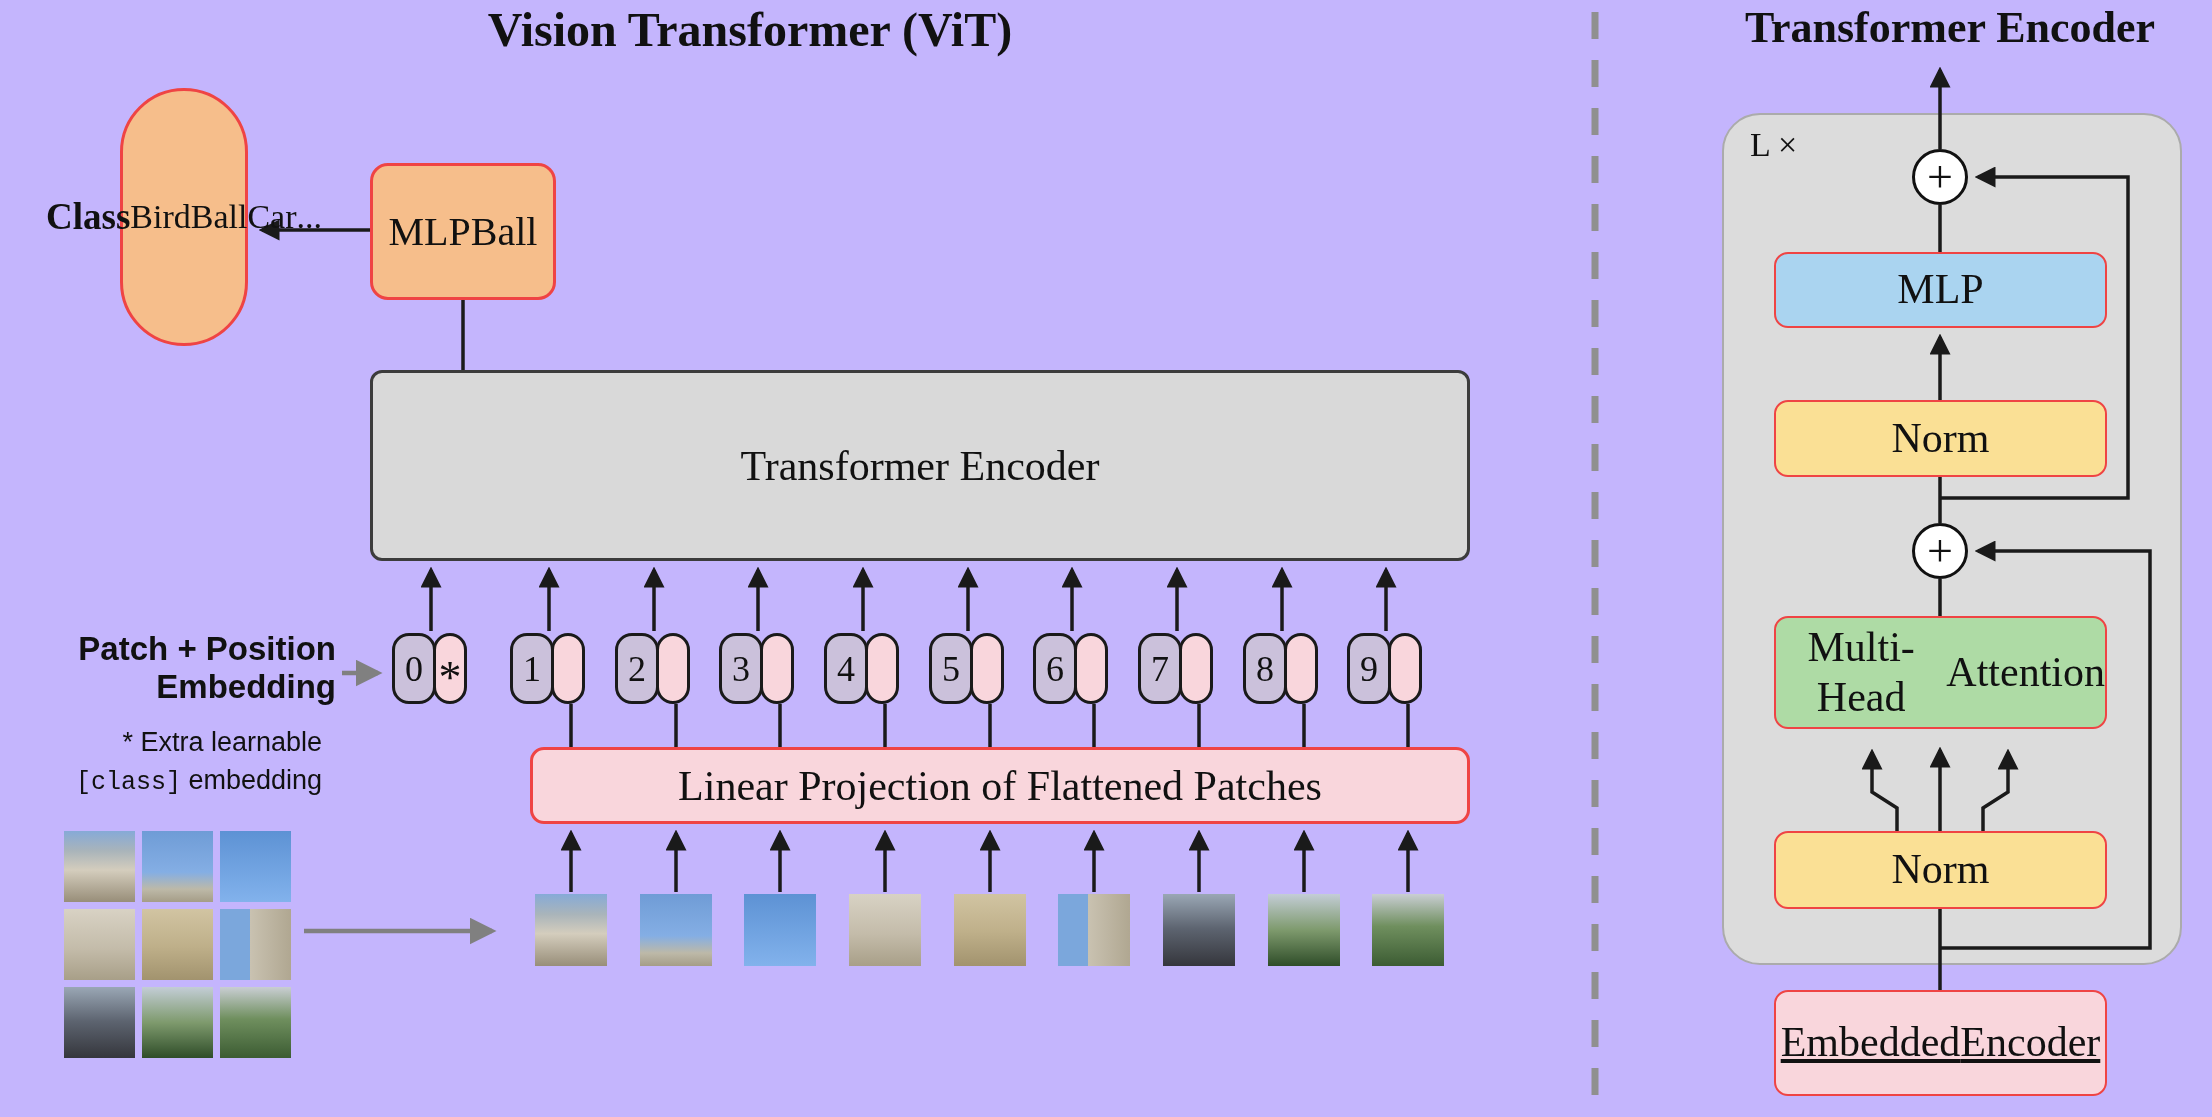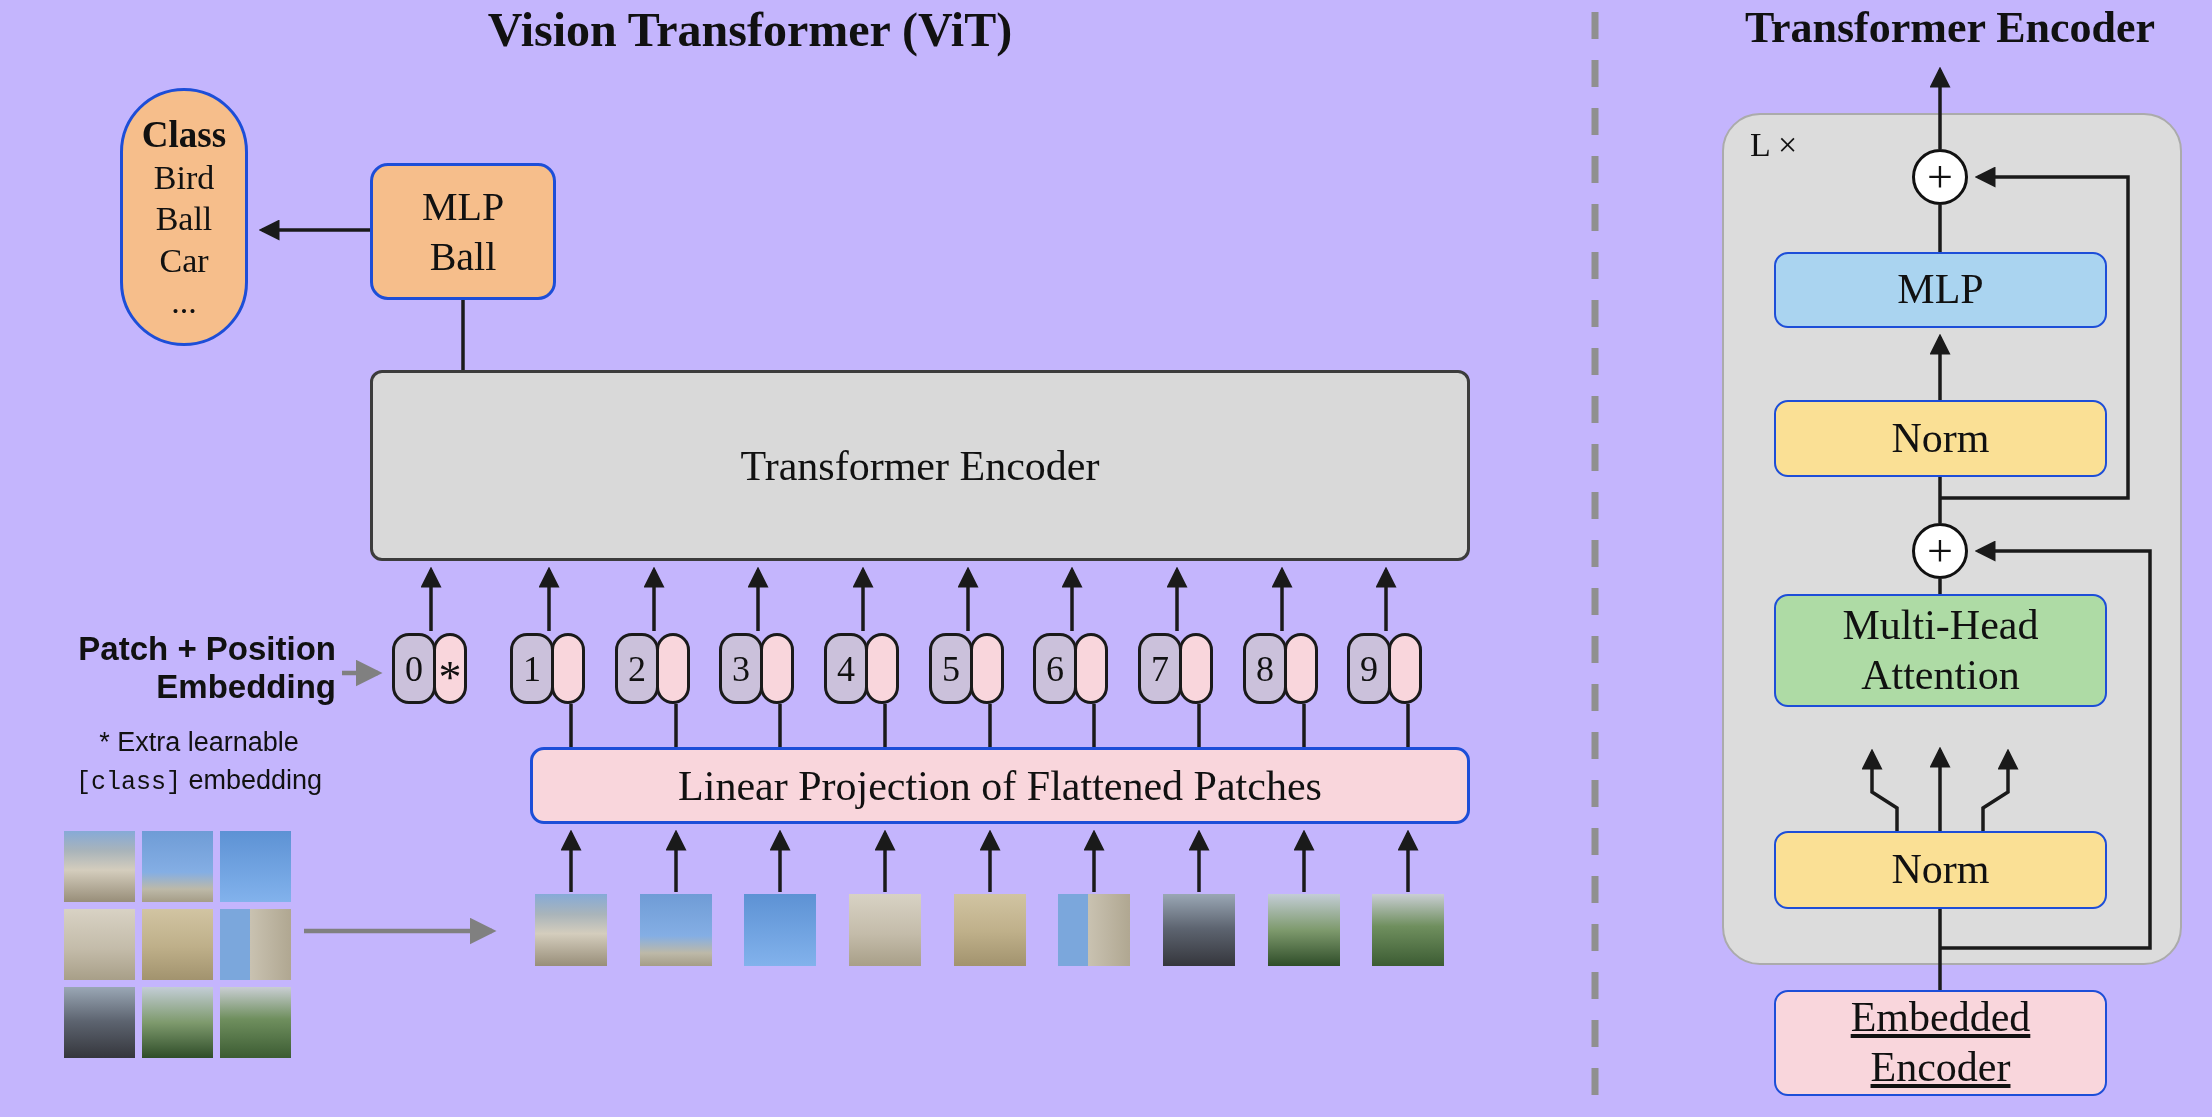--- a/index.html
+++ b/index.html
@@ -1,21 +1,21 @@
 <!DOCTYPE html>
 <html><head>
 <meta charset="utf-8">
 <style>
   html,body{margin:0;padding:0;background:#ffffff;}
   #canvas{position:relative;width:2212px;height:1117px;background:#c4b5fd;overflow:hidden;
           font-family:"Liberation Serif", serif;color:#111;}
   #wires{position:absolute;left:0;top:0;z-index:2;pointer-events:none;}
   .abs{position:absolute;box-sizing:border-box;}
-  .box{position:absolute;box-sizing:border-box;border:3px solid #1d4ed8;display:flex;
-       flex-direction:column;align-items:center;justify-content:center;text-align:center;z-index:3;}
+  .box{position:absolute;box-sizing:border-box;border:3px solid #ef4444;display:flex;
+       flex-direction:row;align-items:center;justify-content:center;text-align:center;z-index:3;}
   .serif{font-family:"Liberation Serif", serif;}
   .sans{font-family:"Liberation Sans", sans-serif;}
   .mono{font-family:"Liberation Mono", monospace;}
 
   .fig-title{position:absolute;z-index:3;font-weight:bold;text-align:center;}
   #left-title{left:340px;top:2px;width:820px;font-size:48px;}
   #right-title{left:1712px;top:2px;width:476px;font-size:44px;}
 
   #class-capsule{left:120px;top:88px;width:128px;height:258px;border-radius:70px;
                  background:#F6BE8B;font-size:34px;line-height:1.22;}
@@ -29,21 +29,21 @@
 
   .token-pair{position:absolute;top:633px;height:71px;display:flex;z-index:3;}
   .tok{box-sizing:border-box;height:71px;border:3px solid #1a1a1a;border-radius:17px;
        display:flex;align-items:center;justify-content:center;font-size:36px;}
   .tok.purple{width:44px;background:#CBC1DB;}
   .tok.pink{width:34px;background:#F9D6DC;margin-left:-3px;}
   .tok .star{font-size:46px;line-height:0;transform:translateY(9px);}
 
   #patch-pos-label{left:30px;top:630px;width:306px;text-align:right;z-index:3;
                    font-weight:bold;font-size:33px;line-height:1.14;}
-  #class-note{left:76px;top:724px;z-index:3;font-size:27px;line-height:1.4;text-align:center;}
+  #class-note{left:76px;top:724px;z-index:3;font-size:27px;line-height:1.4;text-align:right;}
   #class-note .mono{font-size:25px;}
 
   .photo{position:absolute;z-index:3;}
   .patch{top:894px;width:72px;height:72px;}
   #source-grid{left:64px;top:831px;display:grid;grid-template-columns:repeat(3,71px);
                grid-auto-rows:71px;gap:7px;z-index:3;position:absolute;}
   .cell{width:71px;height:71px;}
 
   .img-1{background:linear-gradient(180deg,#86aad7 0%,#a9b4ba 28%,#d4cdbd 55%,#988e79 100%);}
   .img-2{background:linear-gradient(180deg,#6f9cd6 0%,#84aee4 58%,#bdb9a8 82%,#a59d87 100%);}
@@ -59,21 +59,21 @@
                 background:#DCDCDC;border:2px solid #ababab;position:absolute;z-index:1;}
   #loop-label{left:1750px;top:126px;z-index:3;font-size:34px;position:absolute;}
   .plus-circle{position:absolute;z-index:3;width:56px;height:56px;border-radius:50%;
                background:#ffffff;border:3px solid #111;display:flex;align-items:center;
                justify-content:center;font-size:46px;line-height:0;box-sizing:border-box;}
   #plus-top{left:1912px;top:149px;}
   #plus-mid{left:1912px;top:523px;}
   .rt-box{left:1774px;width:333px;border-radius:14px;font-size:42px;line-height:1.18;border-width:2.5px;}
   #mlp-box{top:252px;height:76px;background:#AAD4F0;}
   #norm-top{top:400px;height:77px;background:#FAE095;}
-  #mha-box{top:594px;height:113px;background:#AEDBA5;}
+  #mha-box{top:616px;height:113px;background:#AEDBA5;}
   #norm-bottom{top:831px;height:78px;background:#FAE095;}
   #embedded-box{top:990px;height:106px;background:#F9D6DC;text-decoration:underline;}
 </style>
 </head>
 <body>
 
 <div id="canvas">
 
   <svg id="wires" width="2212" height="1117" viewBox="0 0 2212 1117">
     <defs>

